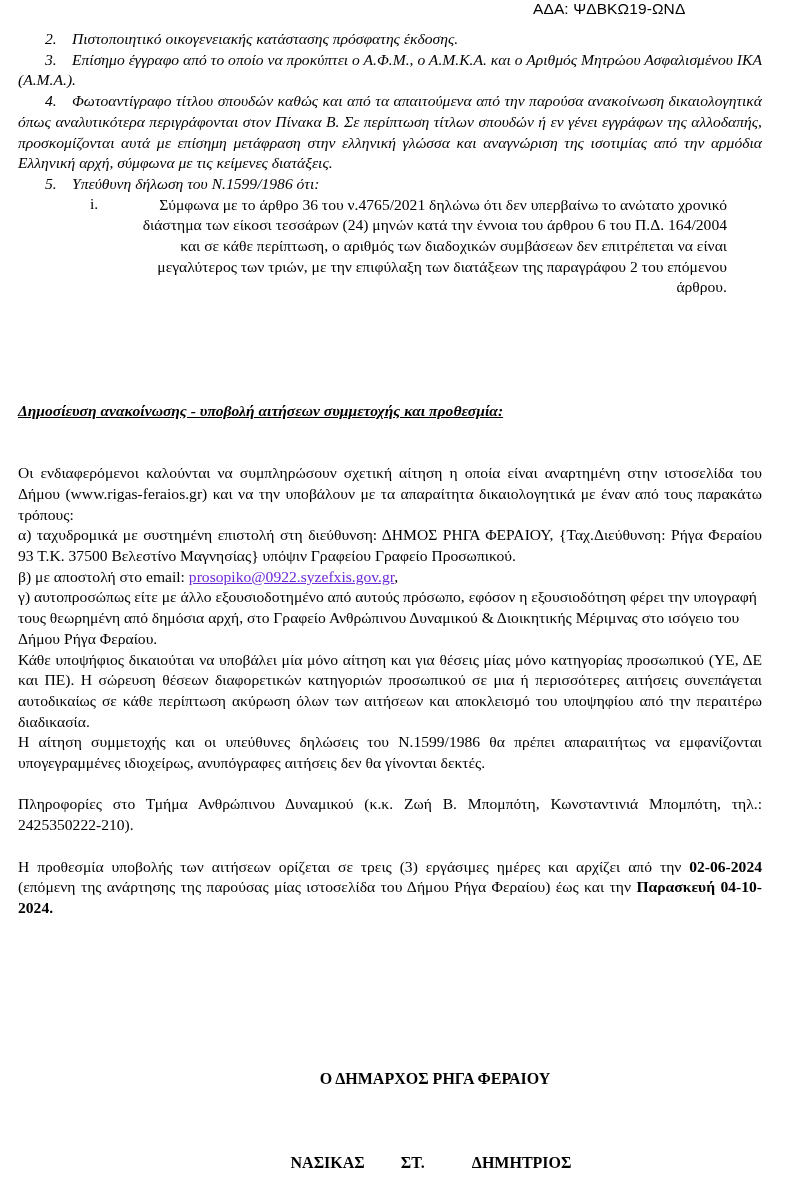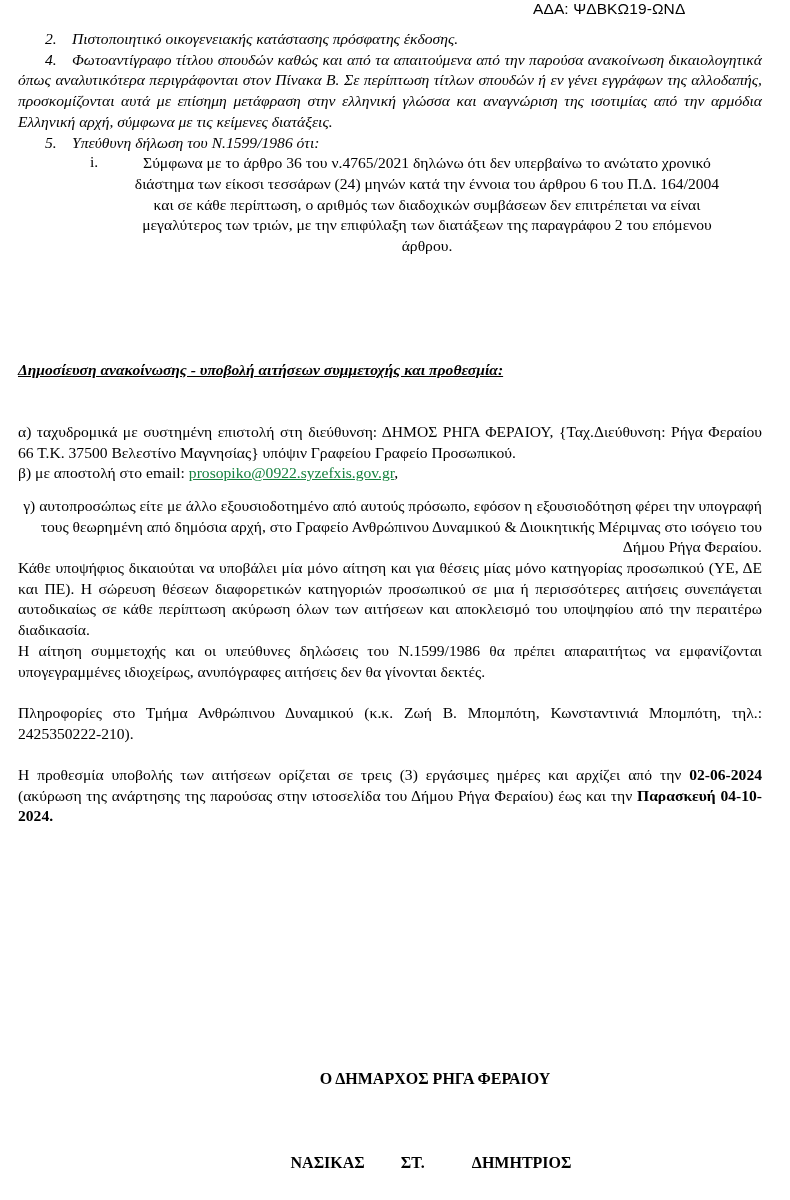--- a/index.html
+++ b/index.html
@@ -49,31 +49,31 @@
       position: relative;
       padding-left: 109px;
       width: 600px;
     }
     .sub-list .n {
       position: absolute;
       left: 72px;
       top: 0;
     }
     .sub-list p {
-      text-align: center;
+      text-align: right;
     }
     .heading {
       font-weight: bold;
       font-style: italic;
       text-decoration: underline;
     }
     .gap-sm { height: 20.7px; }
     .gap-big { height: 103px; }
     a.link {
-      color: #15803d;
+      color: #6d28d9;
       text-decoration: underline;
     }
     b { font-weight: bold; }
     .center {
       text-align: center;
       font-weight: bold;
       font-size: 16px;
     }
     .sig-title {
       position: absolute;
@@ -91,54 +91,56 @@
   </style>
 </head>
 <body>
 
 <div class="ada">ΑΔΑ: ΨΔΒΚΩ19-ΩΝΔ</div>
 
 <div class="page">
 
   <p class="num-item"><span class="n">2.</span><span>Πιστοποιητικό οικογενειακής κατάστασης πρόσφατης έκδοσης.</span></p>
 
+  <p class="num-item"><span class="n">3.</span><span>Επίσημο  έγγραφο από το οποίο να προκύπτει  ο Α.Φ.Μ.,  ο Α.Μ.Κ.Α.  και ο Αριθμός Μητρώου Ασφαλισμένου ΙΚΑ (Α.Μ.Α.).</span></p>
 
   <p class="num-item"><span class="n">4.</span><span>Φωτοαντίγραφο τίτλου σπουδών καθώς και από τα απαιτούμενα από την παρούσα ανακοίνωση δικαιολογητικά όπως αναλυτικότερα περιγράφονται στον Πίνακα Β. Σε περίπτωση τίτλων σπουδών ή εν γένει εγγράφων της αλλοδαπής, προσκομίζονται αυτά με επίσημη μετάφραση στην ελληνική γλώσσα και αναγνώριση της ισοτιμίας από την αρμόδια Ελληνική αρχή, σύμφωνα με τις κείμενες διατάξεις.</span></p>
 
   <p class="num-item"><span class="n">5.</span><span>Υπεύθυνη δήλωση του Ν.1599/1986 ότι:</span></p>
 
   <div class="sub-list">
     <span class="n">i.</span>
     <p>Σύμφωνα με το άρθρο 36 του ν.4765/2021 δηλώνω ότι δεν υπερβαίνω το ανώτατο χρονικό διάστημα των είκοσι τεσσάρων (24) μηνών κατά την έννοια του άρθρου 6 του Π.Δ. 164/2004 και σε κάθε περίπτωση, ο αριθμός των διαδοχικών συμβάσεων δεν επιτρέπεται να είναι μεγαλύτερος των τριών, με την επιφύλαξη των διατάξεων της παραγράφου 2 του επόμενου άρθρου.</p>
   </div>
 
   <div class="gap-big"></div>
 
   <p class="heading">Δημοσίευση ανακοίνωσης - υποβολή αιτήσεων συμμετοχής και προθεσμία:</p>
 
   <div class="gap-sm"></div>
 
 
   <div class="gap-sm"></div>
 
+  <p>Οι ενδιαφερόμενοι καλούνται να συμπληρώσουν σχετική αίτηση  η οποία είναι αναρτημένη στην ιστοσελίδα του  Δήμου (www.rigas-feraios.gr) και να την υποβάλουν με τα απαραίτητα δικαιολογητικά με έναν από τους παρακάτω τρόπους:</p>
 
-  <p>α) ταχυδρομικά με συστημένη επιστολή στη διεύθυνση: ΔΗΜΟΣ ΡΗΓΑ ΦΕΡΑΙΟΥ, {Ταχ.Διεύθυνση:  Ρήγα  Φεραίου 66 Τ.Κ. 37500 Βελεστίνο Μαγνησίας} υπόψιν Γραφείου Γραφείο Προσωπικού.</p>
+  <p>α) ταχυδρομικά με συστημένη επιστολή στη διεύθυνση: ΔΗΜΟΣ ΡΗΓΑ ΦΕΡΑΙΟΥ, {Ταχ.Διεύθυνση:  Ρήγα  Φεραίου 93 Τ.Κ. 37500 Βελεστίνο Μαγνησίας} υπόψιν Γραφείου Γραφείο Προσωπικού.</p>
 
   <p style="text-align:left;"><span>β) με αποστολή στο email: </span><a class="link" href="prosopiko@0922.syzefxis.gov.gr">prosopiko@0922.syzefxis.gov.gr</a><span>,</span></p>
 
-  <p style="text-align:right;margin-top:12px;">γ) αυτοπροσώπως είτε με άλλο εξουσιοδοτημένο από αυτούς πρόσωπο, εφόσον η εξουσιοδότηση φέρει την υπογραφή τους θεωρημένη από δημόσια αρχή,  στο Γραφείο Ανθρώπινου Δυναμικού &amp; Διοικητικής Μέριμνας στο ισόγειο του Δήμου Ρήγα Φεραίου.</p>
+  <p style="text-align:left;">γ) αυτοπροσώπως είτε με άλλο εξουσιοδοτημένο από αυτούς πρόσωπο, εφόσον η εξουσιοδότηση φέρει την υπογραφή τους θεωρημένη από δημόσια αρχή,  στο Γραφείο Ανθρώπινου Δυναμικού &amp; Διοικητικής Μέριμνας στο ισόγειο του Δήμου Ρήγα Φεραίου.</p>
 
   <p>Κάθε υποψήφιος δικαιούται να υποβάλει μία μόνο αίτηση και για θέσεις μίας μόνο κατηγορίας προσωπικού (ΥΕ, ΔΕ και ΠΕ). Η σώρευση θέσεων διαφορετικών κατηγοριών προσωπικού σε μια ή περισσότερες αιτήσεις συνεπάγεται αυτοδικαίως σε κάθε περίπτωση ακύρωση όλων των αιτήσεων και αποκλεισμό του υποψηφίου από την περαιτέρω διαδικασία.</p>
 
   <p>Η αίτηση συμμετοχής και οι υπεύθυνες δηλώσεις του Ν.1599/1986 θα πρέπει απαραιτήτως να εμφανίζονται υπογεγραμμένες ιδιοχείρως, ανυπόγραφες αιτήσεις δεν θα γίνονται δεκτές.</p>
 
   <div class="gap-sm"></div>
 
   <p>Πληροφορίες στο Τμήμα Ανθρώπινου Δυναμικού (κ.κ. Ζωή Β. Μπομπότη, Κωνσταντινιά Μπομπότη,  τηλ.: 2425350222-210).</p>
 
   <div class="gap-sm"></div>
 
-  <p><span>Η προθεσμία υποβολής των αιτήσεων ορίζεται σε τρεις (3) εργάσιμες ημέρες και αρχίζει από την </span><b>02-06-2024</b><span> (ακύρωση της ανάρτησης της παρούσας στην ιστοσελίδα του Δήμου Ρήγα Φεραίου) έως και την </span><b>Παρασκευή 04-10-2024.</b></p>
+  <p><span>Η προθεσμία υποβολής των αιτήσεων ορίζεται σε τρεις (3) εργάσιμες ημέρες και αρχίζει από την </span><b>02-06-2024</b><span> (επόμενη της ανάρτησης της παρούσας μίας ιστοσελίδα του Δήμου Ρήγα Φεραίου) έως και την </span><b>Παρασκευή 04-10-2024.</b></p>
 
 </div>
 
 <div class="center sig-title">Ο ΔΗΜΑΡΧΟΣ ΡΗΓΑ ΦΕΡΑΙΟΥ</div>
 <div class="center sig-name" style="white-space:pre;">ΝΑΣΙΚΑΣ   ΣΤ.    ΔΗΜΗΤΡΙΟΣ</div>
 
 </body></html>

